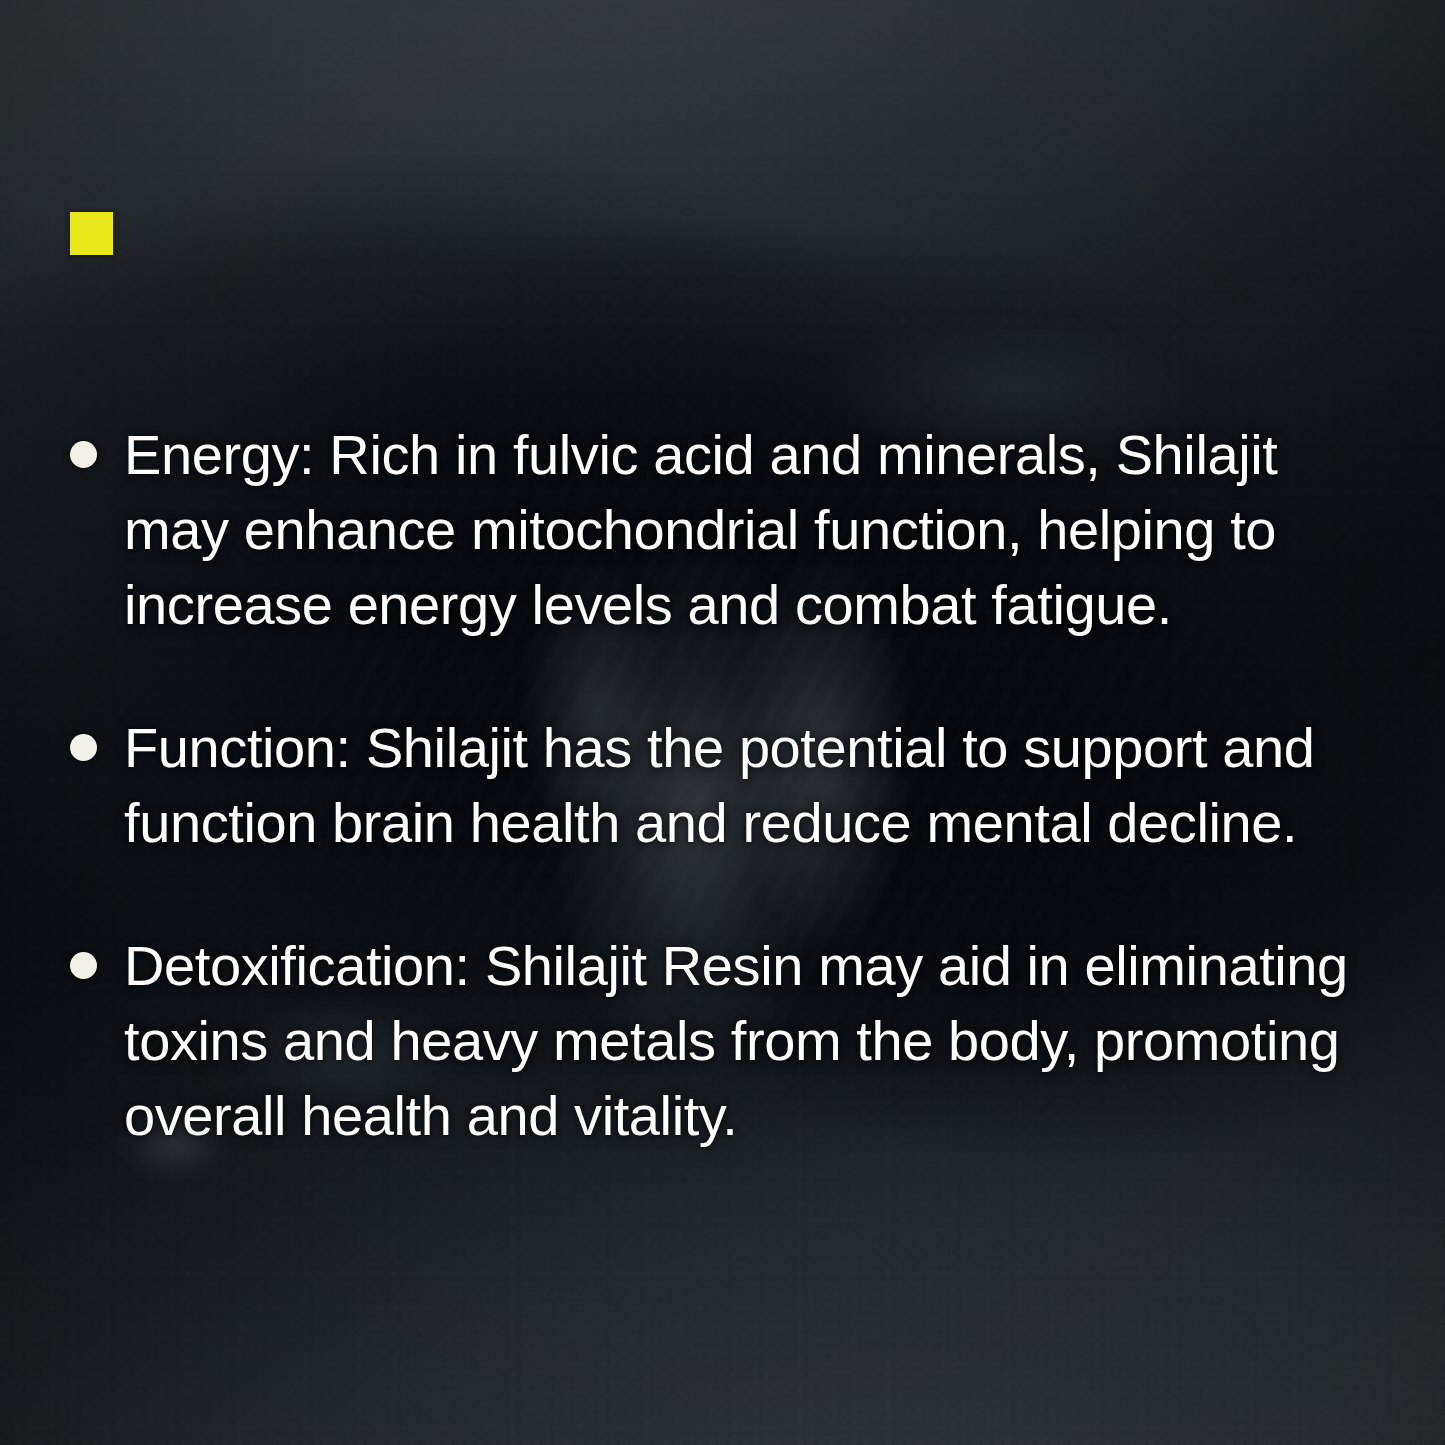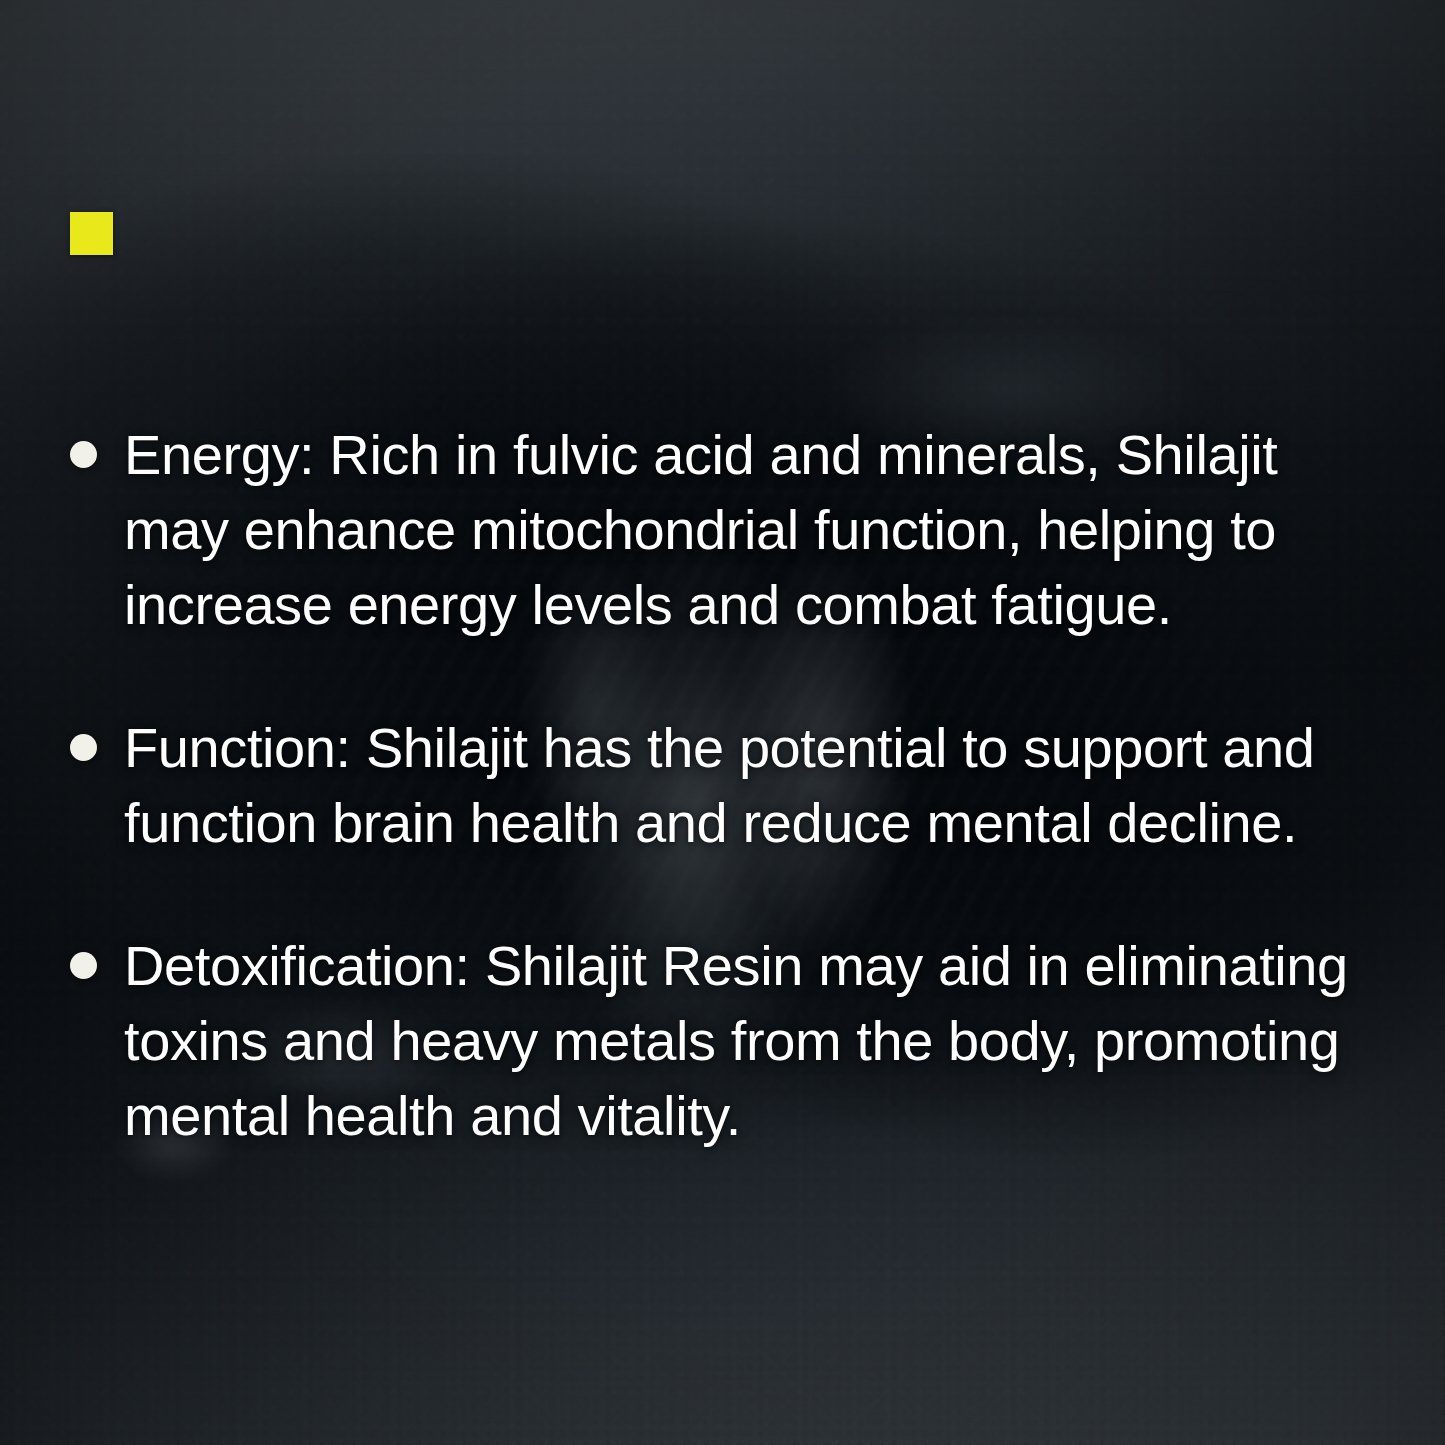--- a/index.html
+++ b/index.html
@@ -223,18 +223,18 @@
         <span class="bullet-text">Energy: Rich in fulvic acid and minerals, Shilajit may enhance mitochondrial function, helping to increase energy levels and combat fatigue.</span>
       </div>
 
       <div class="bullet">
         <span class="bullet-dot"></span>
         <span class="bullet-text">Function: Shilajit has the potential to support and function brain health and reduce mental decline.</span>
       </div>
 
       <div class="bullet">
         <span class="bullet-dot"></span>
-        <span class="bullet-text">Detoxification: Shilajit Resin may aid in eliminating toxins and heavy metals from the body, promoting mental health and vitality.</span>
+        <span class="bullet-text">Detoxification: Shilajit Resin may aid in eliminating toxins and heavy metals from the body, promoting overall health and vitality.</span>
       </div>
 
     </div>
   </div>
 </div>
 
 </body></html>

